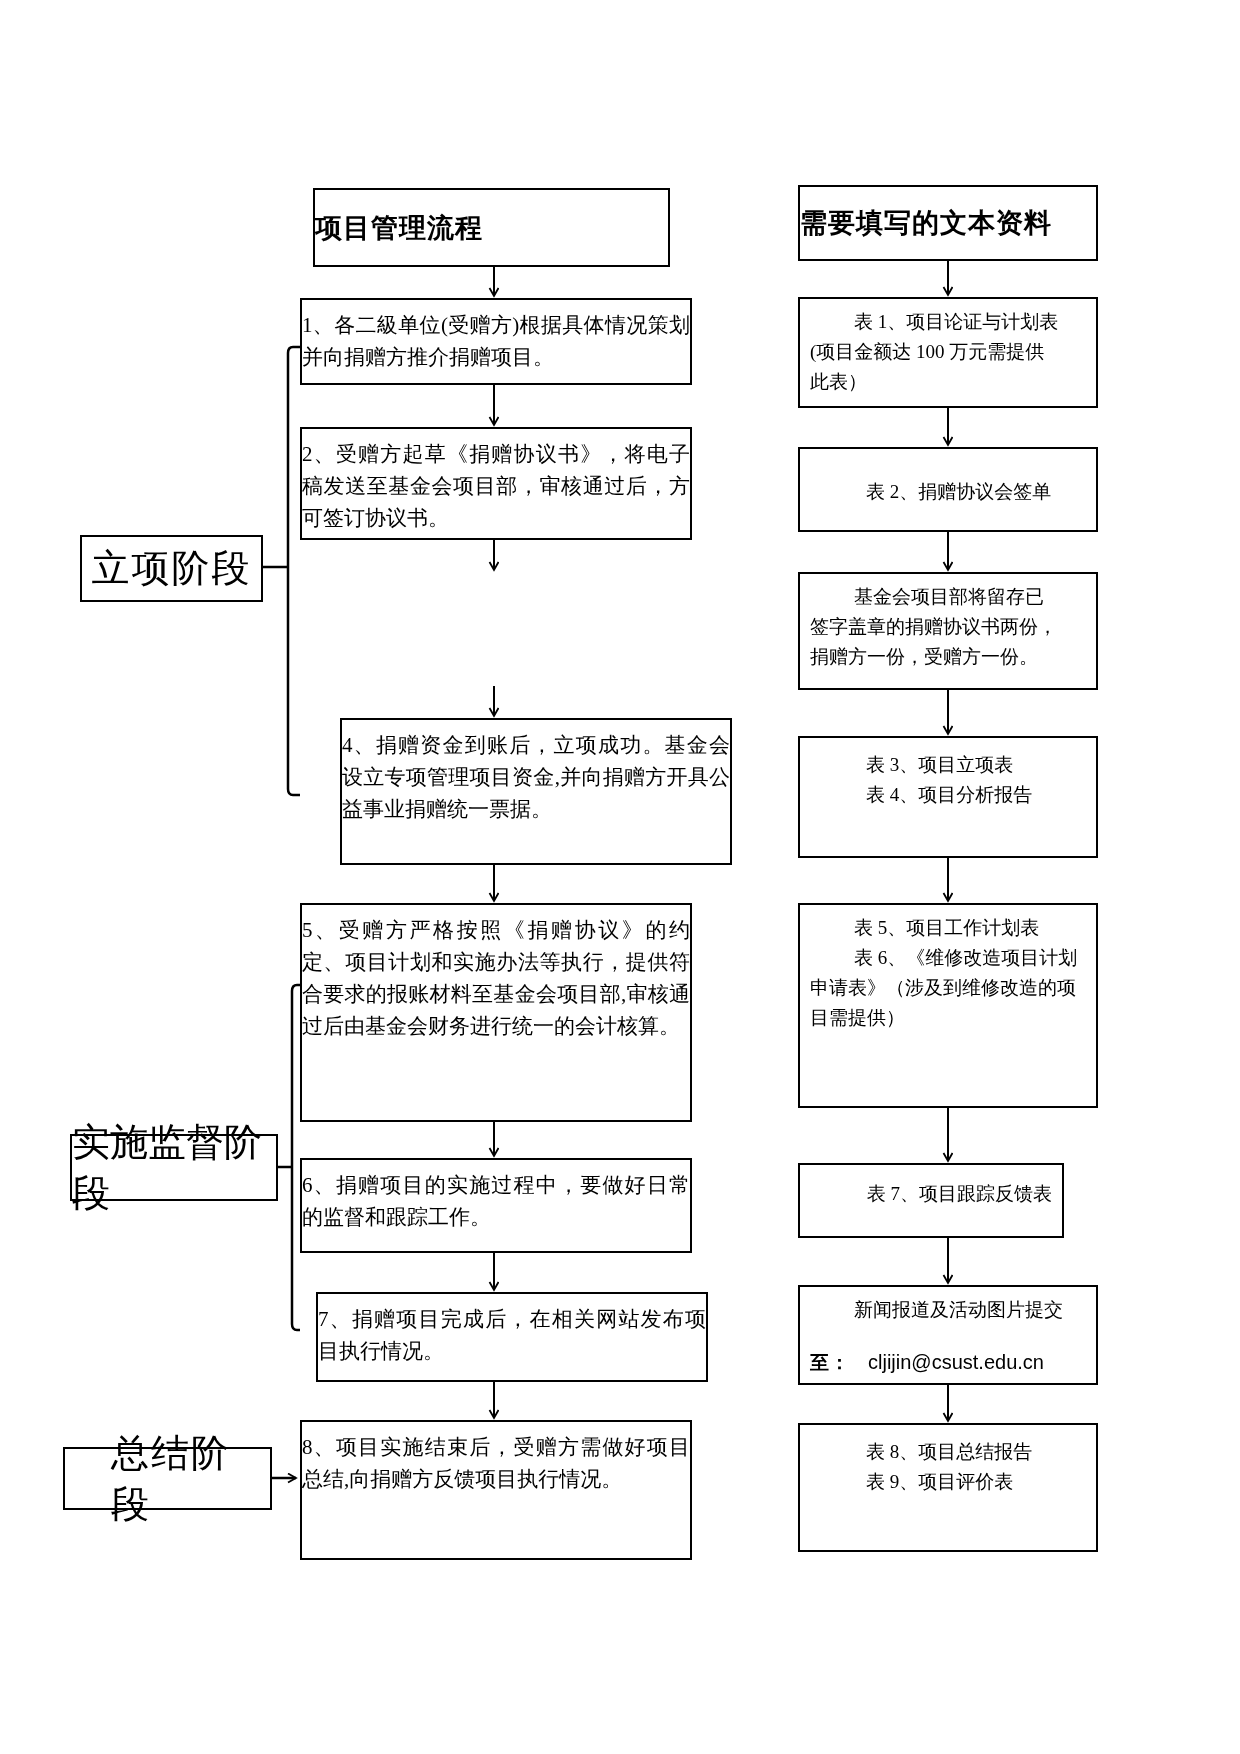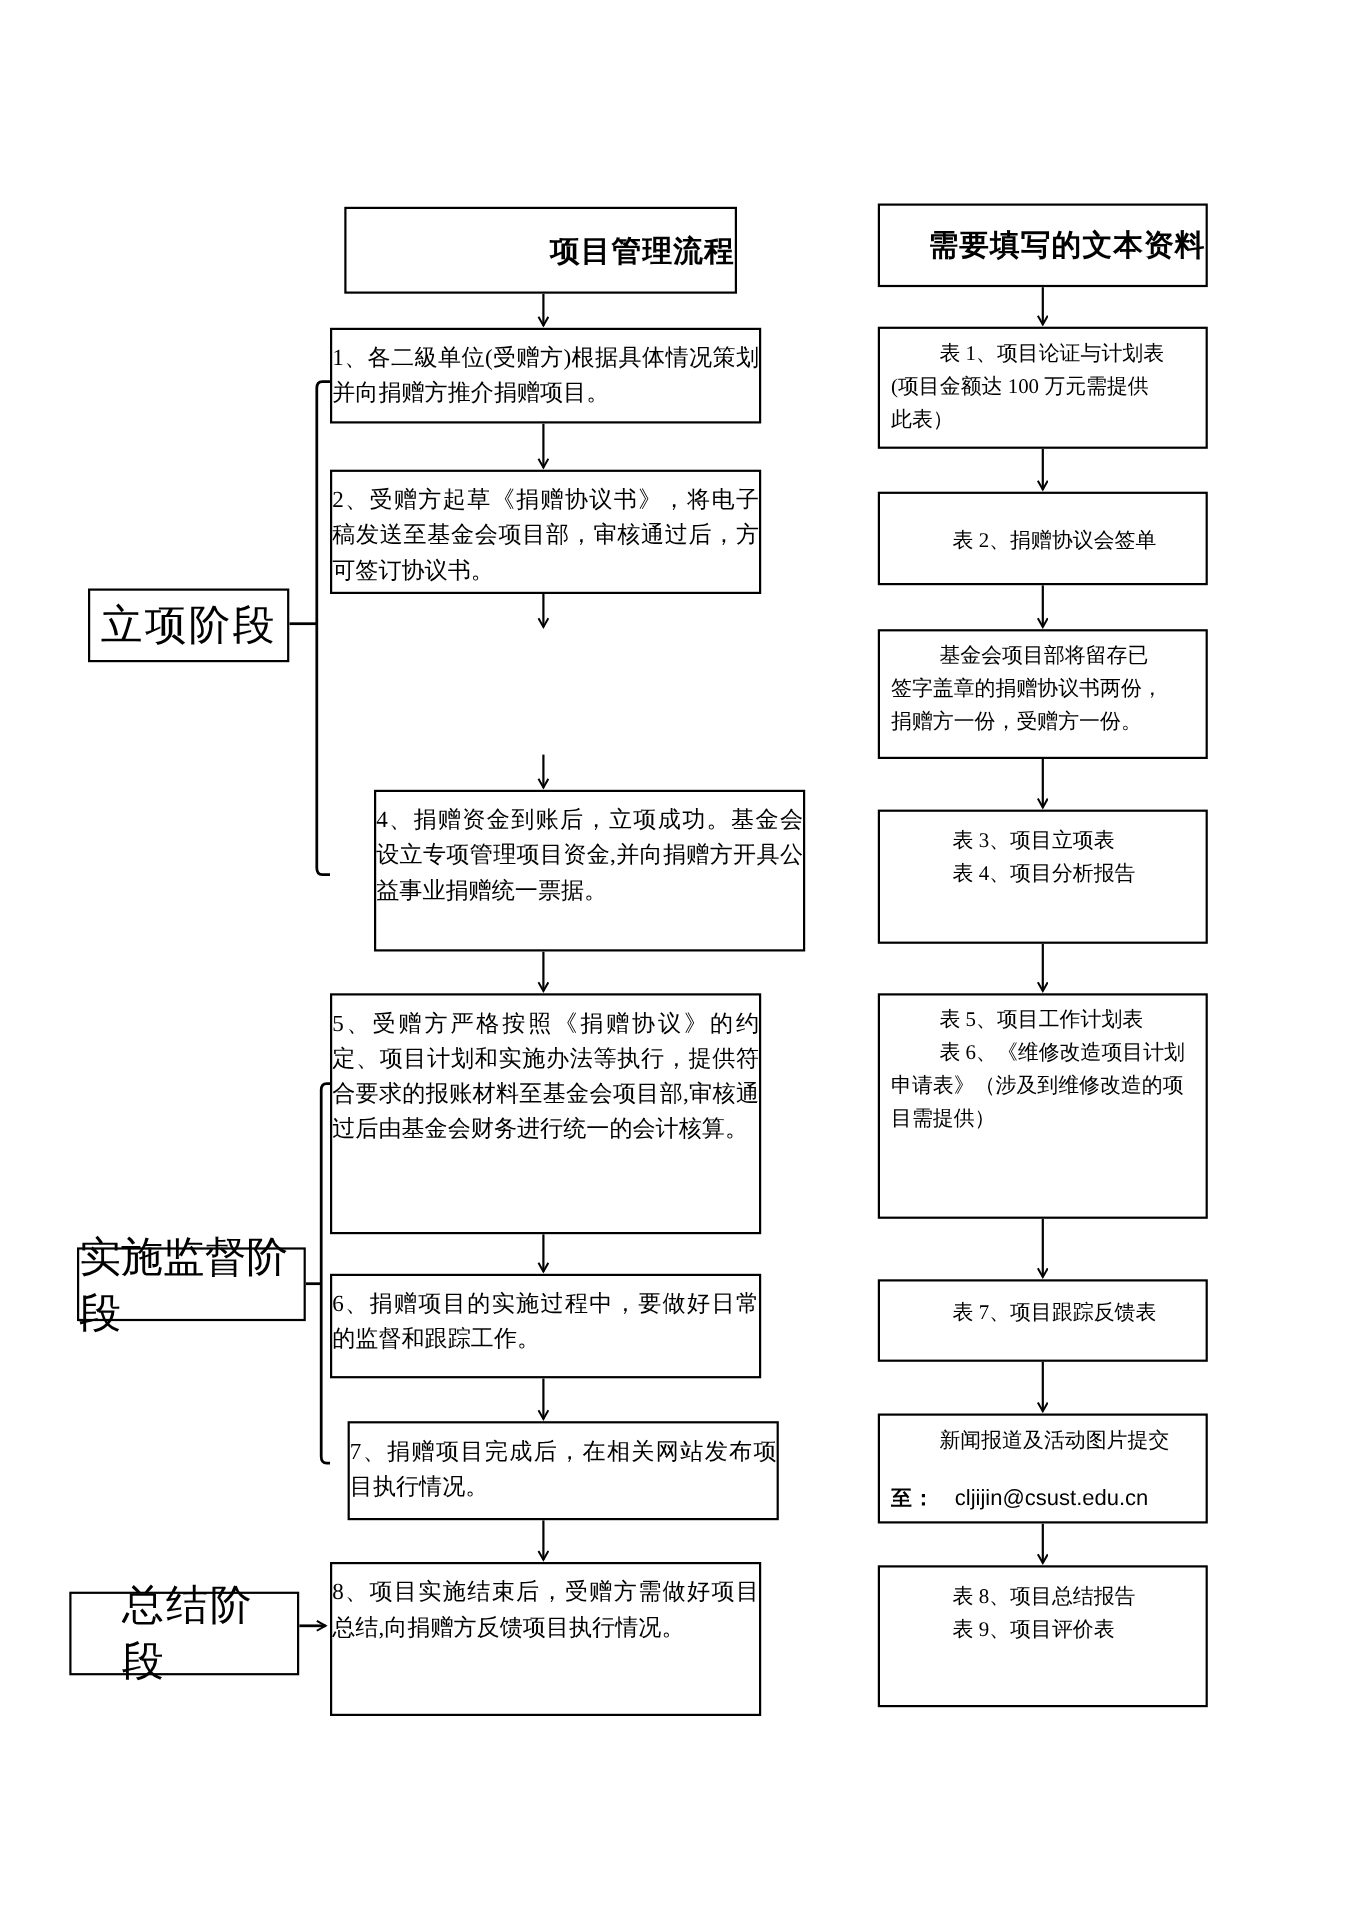--- a/index.html
+++ b/index.html
@@ -12,21 +12,21 @@
     overflow:hidden;
   }
   #connectors{position:absolute;left:0;top:0;width:1240px;height:1754px;pointer-events:none;}
   .box{
     position:absolute;
     border:2px solid #000;
     background:#fff;
     box-sizing:border-box;
   }
   .hdr{
-    display:flex;align-items:center;justify-content:flex-end;
+    display:flex;align-items:center;justify-content:flex-start;
     font-weight:bold;font-size:27px;letter-spacing:1px;
   }
   .stage{
     display:flex;align-items:center;justify-content:center;
     font-size:38px;letter-spacing:2px;
   }
   .stepbox{
     padding:9px 0;
     font-size:21px;line-height:32px;
     text-align:justify;
@@ -88,21 +88,21 @@
 
     <line x1="272" y1="1478" x2="296" y2="1478" stroke="#000" stroke-width="2.5" marker-end="url(#arrw)"></line>
   </svg>
 
   <div class="box stage" style="left:80px;top:535px;width:183px;height:67px;">
     <span>立项阶段</span>
   </div>
   <div class="box stage" style="left:70px;top:1134px;width:208px;height:67px;letter-spacing:0;">
     <span>实施监督阶段</span>
   </div>
-  <div class="box stage" style="left:63px;top:1447px;width:209px;height:76px;padding-left:46px;">
+  <div class="box stage" style="left:63px;top:1447px;width:209px;height:63px;padding-left:46px;">
     <span>总结阶段</span>
   </div>
 
   <div class="box hdr" style="left:313px;top:188px;width:357px;height:79px;">
     <span>项目管理流程</span>
   </div>
 
   <div class="box stepbox" style="left:300px;top:298px;width:392px;height:87px;">
     <span>1、各二級单位(受赠方)根据具体情况策划并向捐赠方推介捐赠项目。</span>
   </div>
@@ -150,21 +150,21 @@
     <div class="rline ind2">表 4、项目分析报告</div>
   </div>
 
   <div class="box rbox" style="left:798px;top:903px;width:300px;height:205px;">
     <div class="rline ind">表 5、项目工作计划表</div>
     <div class="rline ind">表 6、《维修改造项目计划</div>
     <div class="rline">申请表》（涉及到维修改造的项</div>
     <div class="rline">目需提供）</div>
   </div>
 
-  <div class="box rbox" style="left:798px;top:1163px;width:300px;height:75px;padding-top:14px;">
+  <div class="box rbox" style="left:798px;top:1163px;width:266px;height:75px;padding-top:14px;text-align:right;">
     <div class="rline ind2">表 7、项目跟踪反馈表</div>
   </div>
 
   <div class="box rbox" style="left:798px;top:1285px;width:300px;height:100px;">
     <div class="rline ind">新闻报道及活动图片提交</div>
     <div class="rline emailrow">
       <span class="prefix">至：</span><span class="email">cljijin@csust.edu.cn</span>
     </div>
   </div>
 

